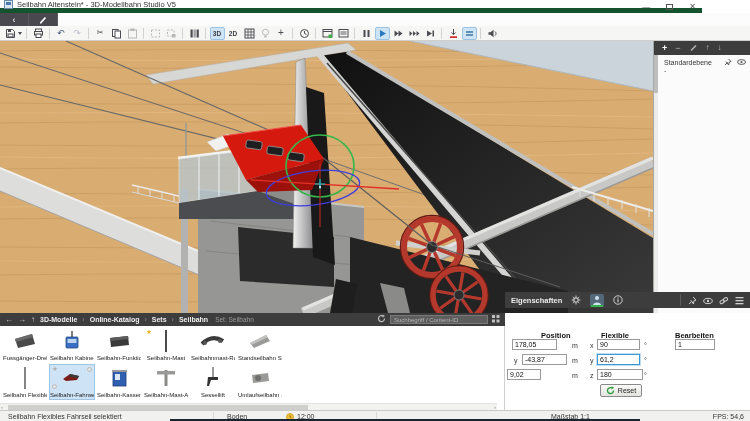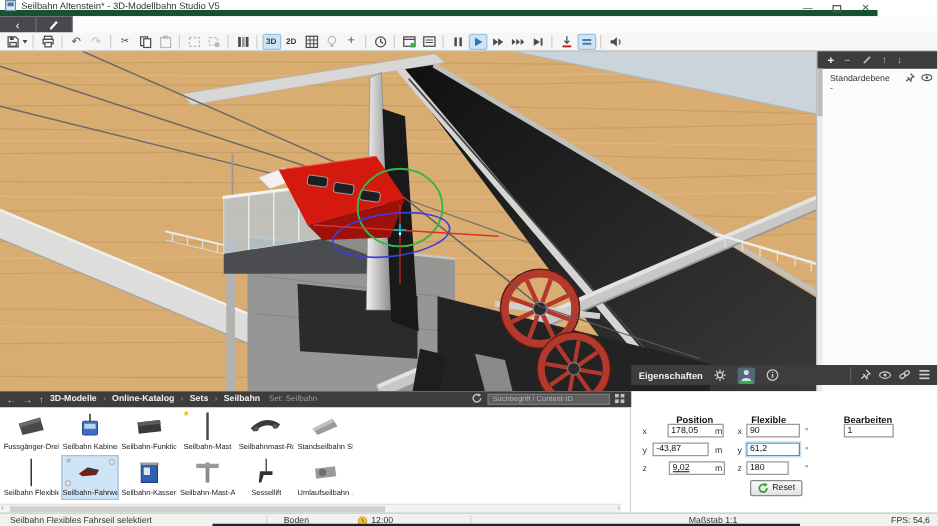--- a/index.html
+++ b/index.html
@@ -669,38 +669,38 @@
             <rect x="0.5" y="4" width="8" height="1.3" fill="#cfcfcf"></rect>
             <rect x="0.5" y="7" width="8" height="1.3" fill="#cfcfcf"></rect>
           </svg>
       </span>
     </span>
   </div>
 
   <div class="props-body">
     <span class="pb-label" style="left:36px;top:5px">Position</span>
     <span class="axis" style="left:9px;top:16px">x</span>
-    <input class="pfield" style="left: 29px; top: 13px; width: 45px;" value="178,05">
+    <input class="pfield" style="left: 7px; top: 13px; width: 45px;" value="178,05">
     <span class="unit" style="left:67px;top:16px">m</span>
     <span class="axis" style="left:9px;top:31px">y</span>
     <input class="pfield" style="left: 17px; top: 28px; width: 45px;" value="-43,87">
     <span class="unit" style="left:67px;top:31px">m</span>
     <span class="axis" style="left:9px;top:46px">z</span>
-    <input class="pfield" style="left: 30px; top: 43px; width: 45px; text-decoration: underline;" value="9,02">
+    <input class="pfield" style="left: 2px; top: 43px; width: 34px; text-decoration: underline;" value="9,02">
     <span class="unit" style="left:67px;top:46px">m</span>
 
     <span class="pb-label" style="left:96px;top:5px">Flexible</span>
     <span class="axis" style="left:85px;top:16px">x</span>
     <input class="pfield" style="left: 92px; top: 13px; width: 43px;" value="90">
     <span class="unit" style="left:139px;top:16px">°</span>
     <span class="axis" style="left:85px;top:31px">y</span>
     <input class="pfield focused" style="left: 92px; top: 28px; width: 43px;" value="61,2">
     <span class="unit" style="left:139px;top:31px">°</span>
     <span class="axis" style="left:85px;top:46px">z</span>
-    <input class="pfield" style="left: 92px; top: 43px; width: 34px;" value="180">
+    <input class="pfield" style="left: 92px; top: 43px; width: 46px;" value="180">
     <span class="unit" style="left:139px;top:46px">°</span>
 
     <span class="pb-label" style="left:170px;top:5px">Bearbeiten</span>
     <input class="pfield" style="left: 170px; top: 13px; width: 40px;" value="1">
 
     <span class="reset-btn">
       <svg width="9" height="9">
           <path d="M7.5 4.5 A3 3 0 1 1 6 2" fill="none" stroke="#2f9e38" stroke-width="1.4"></path>
           <path d="M5.5 0.2 L8.2 1.8 L5.5 3.4 Z" fill="#2f9e38"></path>
         </svg>

